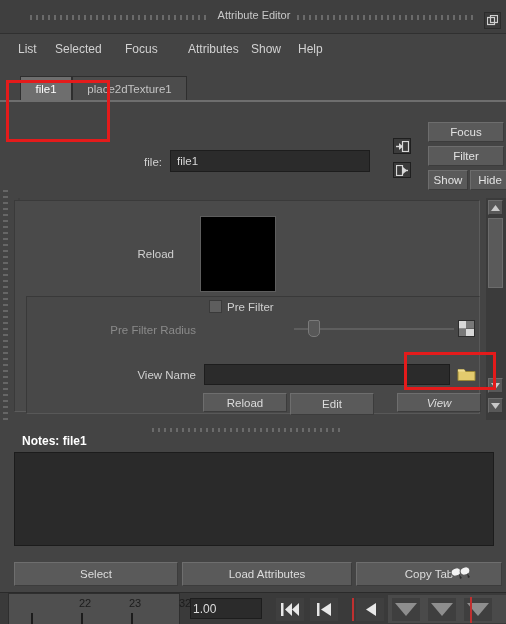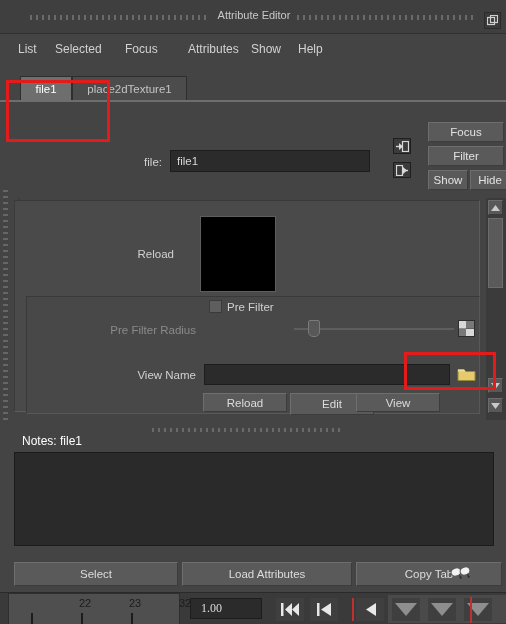--- a/index.html
+++ b/index.html
@@ -198,21 +198,21 @@
     position: absolute; left: 0; top: 424px; width: 506px; height: 132px;
     background: #444444;
   }
   .notes-dots {
     position: absolute; left: 152px; top: 4px; width: 190px; height: 4px;
     background-image: repeating-linear-gradient(to right,
         #6a6a6a 0px, #6a6a6a 2px, transparent 2px, transparent 6px);
   }
   .notes-label {
     position: absolute; left: 22px; top: 10px;
-    font-size: 12px; font-weight: normal; color: #ffffff;
+    font-size: 12px; font-weight: bold; color: #ffffff;
   }
   .notes-area {
     position: absolute; left: 14px; top: 28px; width: 480px; height: 94px;
     background: #2a2a2a; border: 1px solid #1c1c1c;
   }
 
   
   .bottom-row { position: absolute; left: 0; top: 560px; width: 506px; height: 28px; }
 
   
@@ -225,21 +225,21 @@
     position: absolute; left: 8px; top: 0; width: 172px; height: 32px;
     background: #4f4f4f;
     border: 1px solid #2e2e2e;
   }
   .tl-num { position: absolute; top: 3px; font-size: 11px; color: #1c1c1c; margin-left: 40px; }
   .tl-tick { position: absolute; top: 19px; width: 2px; height: 11px; background: #1c1c1c; }
   .tl-field {
     position: absolute; left: 190px; top: 5px; width: 72px; height: 21px;
     background: #2b2b2b; border: 1px solid #1d1d1d;
     color: #dddddd; font-size: 12px;
-    display: flex; align-items: center; padding-left: 10px; font-family: Liberation Serif, serif;
+    display: flex; align-items: center; padding-left: 2px;
   }
   .tl-btn {
     position: absolute; top: 5px; width: 28px; height: 23px;
     background: #3f3f3f;
     display: flex; align-items: center; justify-content: center;
   }
   .tl-playhead {
     position: absolute; width: 2px; height: 23px; background: #c03030;
   }
 
@@ -334,21 +334,21 @@
     <div class="field" style="left:204px; top:262px; width:246px; height:21px;" placeholder=""></div>
     <div class="folder-btn" style="left:455px; top:262px;">
       <svg width="19" height="16" viewBox="0 0 19 16">
         <path d="M1 3.5 L7 3.5 L8.6 5.5 L18 5.5 L18 14.5 L1 14.5 Z" fill="#e3cb6e" stroke="#9a8836" stroke-width="1"></path>
         <path d="M1 3.5 L7 3.5 L8.6 5.5 L1 5.5 Z" fill="#efdd93"></path>
       </svg>
     </div>
 
     <div class="push-btn" style="left:203px; top:291px; width:84px; height:19px;">Reload</div>
     <div class="push-btn" style="left:290px; top:291px; width:84px; height:22px;">Edit</div>
-    <div class="push-btn" style="left:356px; top:291px; width:84px; height:19px;">View</div>
+    <div class="push-btn" style="left:397px; top:291px; width:84px; height:19px;font-style:italic;">View</div>
 
     <div class="scroll-col" style="left:486px; top:96px; width:20px; height:222px;">
       <div class="scroll-arrow" style="left:2px; top:2px;">
         <svg width="9" height="6" viewBox="0 0 9 6">
             <path d="M4.5 0 L9 6 L0 6 Z" fill="#c9c9c9"></path>
           </svg>
       </div>
       <div class="scroll-thumb" style="left:2px; top:20px; width:15px; height:70px;"></div>
       <div class="scroll-arrow" style="left:2px; top:180px;">
         <svg width="9" height="6" viewBox="0 0 9 6">

